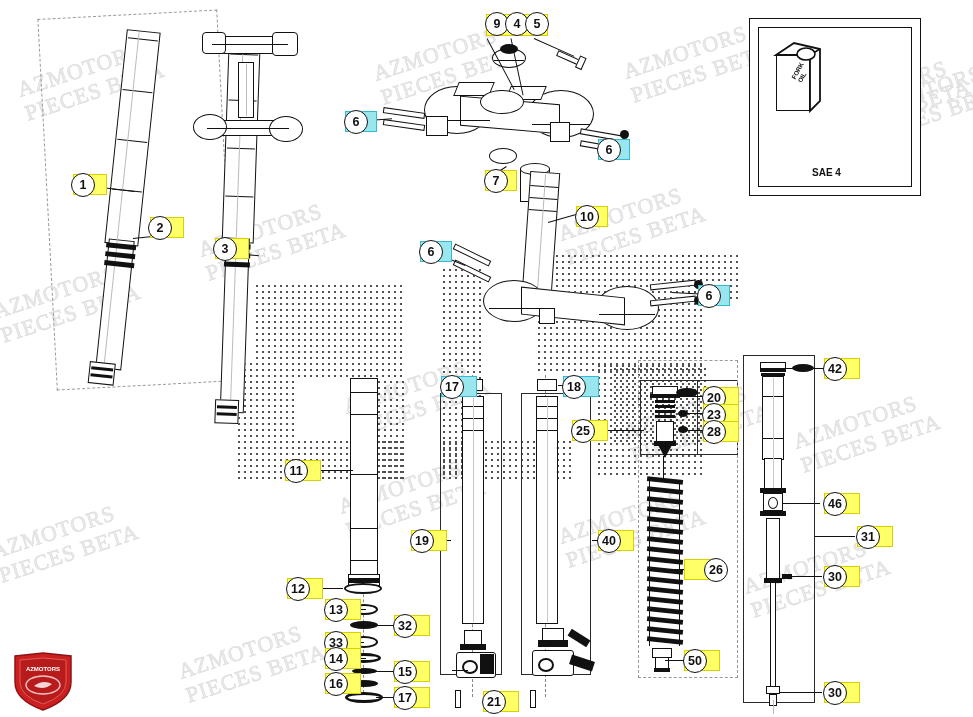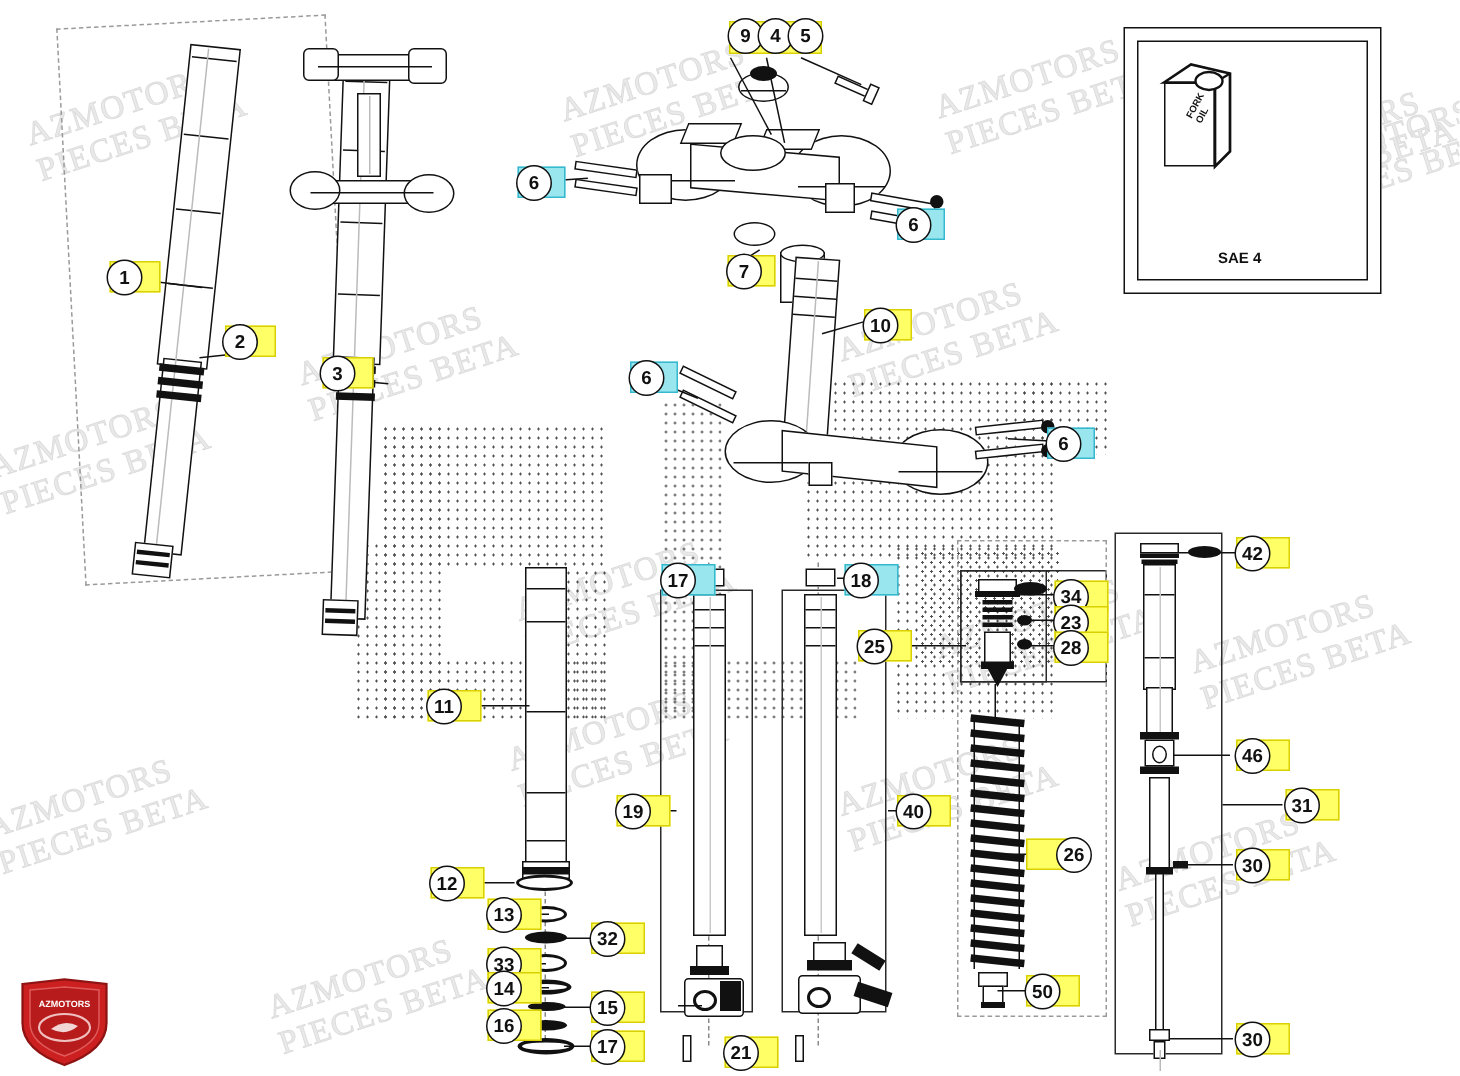--- a/index.html
+++ b/index.html
@@ -525,21 +525,21 @@
   <div class="hl c" style="left:563px;top:376px;width:36px;height:21px;"></div>
   <div class="cal" style="left:562px;top:375px;">18</div>
   <div class="hl y" style="left:411px;top:530px;width:36px;height:21px;"></div>
   <div class="cal" style="left:410px;top:529px;">19</div>
   <div class="hl y" style="left:598px;top:530px;width:36px;height:21px;"></div>
   <div class="cal" style="left:597px;top:529px;">40</div>
   <div class="hl y" style="left:483px;top:691px;width:36px;height:21px;"></div>
   <div class="cal" style="left:482px;top:690px;">21</div>
 
   <div class="hl y" style="left:703px;top:387px;width:36px;height:21px;"></div>
-  <div class="cal" style="left:702px;top:386px;">34</div>
+  <div class="cal" style="left:702px;top:386px;">20</div>
   <div class="hl y" style="left:703px;top:404px;width:36px;height:21px;"></div>
   <div class="cal" style="left:702px;top:403px;">23</div>
   <div class="hl y" style="left:703px;top:421px;width:36px;height:21px;"></div>
   <div class="cal" style="left:702px;top:420px;">28</div>
   <div class="hl y" style="left:572px;top:420px;width:36px;height:21px;"></div>
   <div class="cal" style="left:571px;top:419px;">25</div>
   <div class="hl y" style="left:684px;top:559px;width:36px;height:21px;"></div>
   <div class="cal" style="left:704px;top:558px;">26</div>
   <div class="hl y" style="left:684px;top:650px;width:36px;height:21px;"></div>
   <div class="cal" style="left:683px;top:649px;">50</div>

